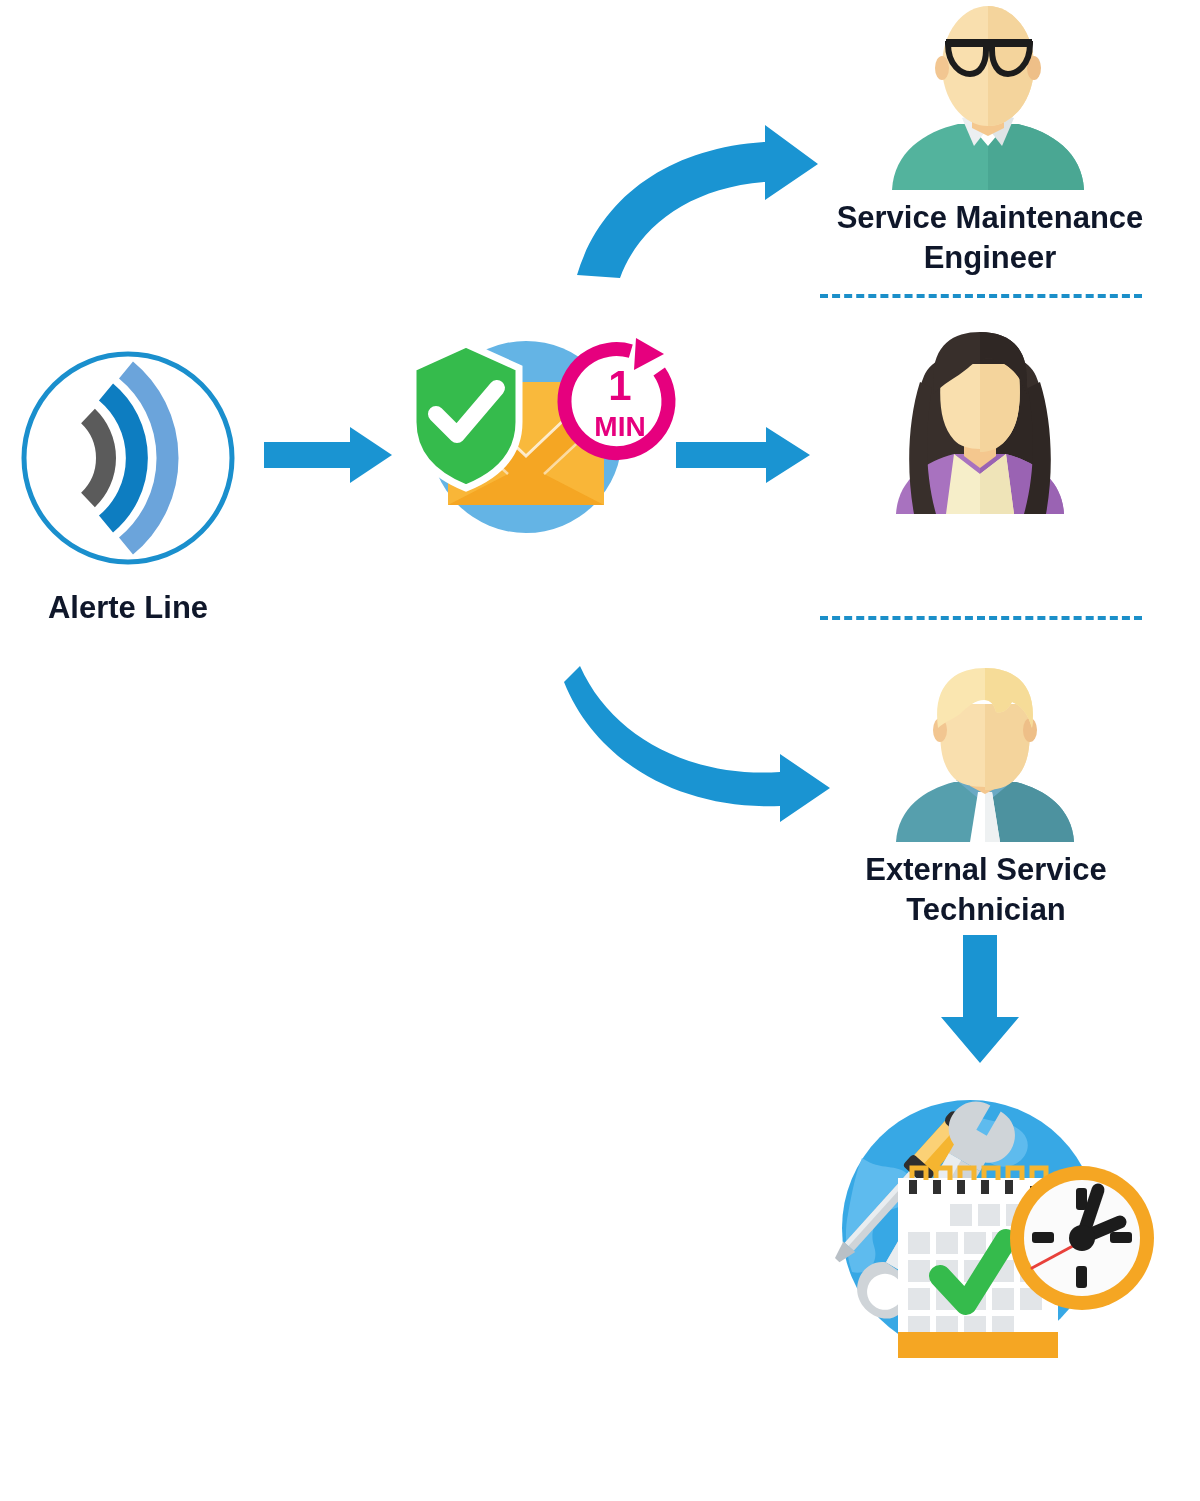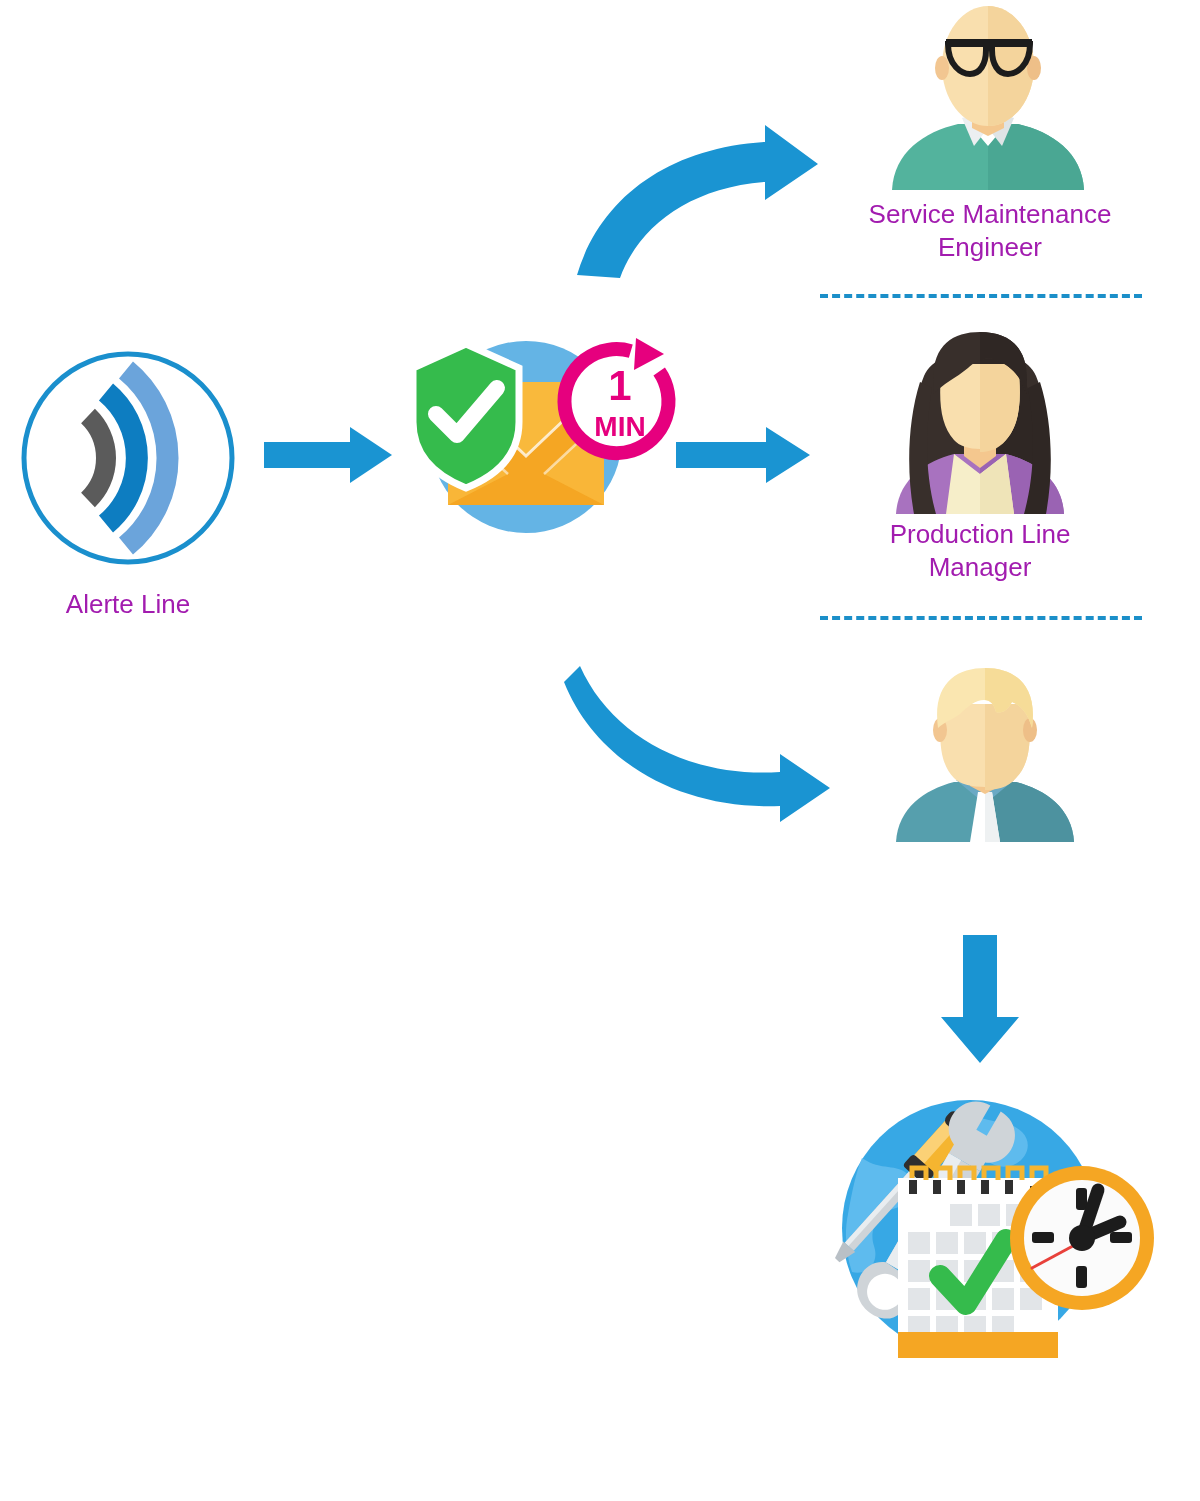--- a/index.html
+++ b/index.html
@@ -15,21 +15,21 @@
     background:#ffffff;
   }
   .node{position:absolute;}
   .cap{
     position:absolute;
     text-align:center;
     color:#5a5a5a;
     line-height:1.28;
     white-space:pre-line;
   }
-  .cap.reg{font-size:26px;font-weight:400;color:#a21caf;}
+  .cap.reg{font-size:31px;font-weight:700;color:#0f172a;}
   .cap.bold{font-size:23px;font-weight:700;color:#7c7c7e;letter-spacing:.1px;}
   .dashed{
     position:absolute;
     height:0;
     border-top:4px dashed #1b8fc9;
   }
   svg{display:block;overflow:visible;}
 </style>
 </head>
 <body>
@@ -155,22 +155,20 @@
 
       <path d="M 54 66 C 48 20 70 4 100 4 C 130 4 152 20 146 66
                C 142 50 132 38 116 32 C 108 28 96 32 88 40 C 76 50 62 56 54 66 Z" fill="#382f2b"></path>
       <path d="M 100 4 C 130 4 152 20 146 66 C 142 50 132 38 116 32
                C 110 29 104 30 100 33 Z" fill="#2f2724"></path>
 
       <path d="M 52 60 C 44 108 46 150 56 186 L 34 186 C 26 142 28 92 40 54 Z" fill="#382f2b"></path>
       <path d="M 148 60 C 156 108 154 150 144 186 L 166 186 C 174 142 172 92 160 54 Z" fill="#2f2724"></path>
     </svg>
   </div>
-  <div class="cap reg" style="left:820px;top:518px;width:320px;">Production Line
-Manager</div>
 
   <div class="dashed" style="left:820px;top:616px;width:322px;"></div>
 
   <div class="node" style="left:560px;top:660px;width:300px;height:170px;">
     <svg width="300" height="170" viewBox="0 0 300 170">
       <path d="M 20 6
                C 52 78 132 118 220 112
                L 220 94 L 270 128 L 220 162 L 220 146
                C 120 150 36 102 4 22 Z" fill="#1a94d2"></path>
     </svg>
@@ -196,20 +194,22 @@
       <ellipse cx="50" cy="64" rx="7" ry="12" fill="#f2c691"></ellipse>
       <ellipse cx="140" cy="64" rx="7" ry="12" fill="#eebf88"></ellipse>
 
       <path d="M 48 62 C 42 18 66 2 95 2 C 124 2 148 18 142 62
                C 138 48 132 40 122 36 C 118 44 112 48 106 46
                C 104 38 100 34 94 34 C 86 34 78 40 70 48 C 62 54 54 56 48 62 Z" fill="#fae6b0"></path>
       <path d="M 95 2 C 124 2 148 18 142 62 C 138 48 132 40 122 36
                C 118 44 112 48 106 46 C 104 38 100 34 95 34 Z" fill="#f6dc98"></path>
     </svg>
   </div>
+  <div class="cap reg" style="left:826px;top:850px;width:320px;">External Service
+Technician</div>
 
   <div class="node" style="left:935px;top:935px;width:100px;height:130px;">
     <svg width="100" height="130" viewBox="0 0 100 130">
       <path d="M 28 0 L 62 0 L 62 82 L 84 82 L 45 128 L 6 82 L 28 82 Z" fill="#1a94d2"></path>
     </svg>
   </div>
 
   <div class="node" style="left:770px;top:1080px;width:400px;height:280px;">
     <svg width="400" height="280" viewBox="0 0 400 280">
 

